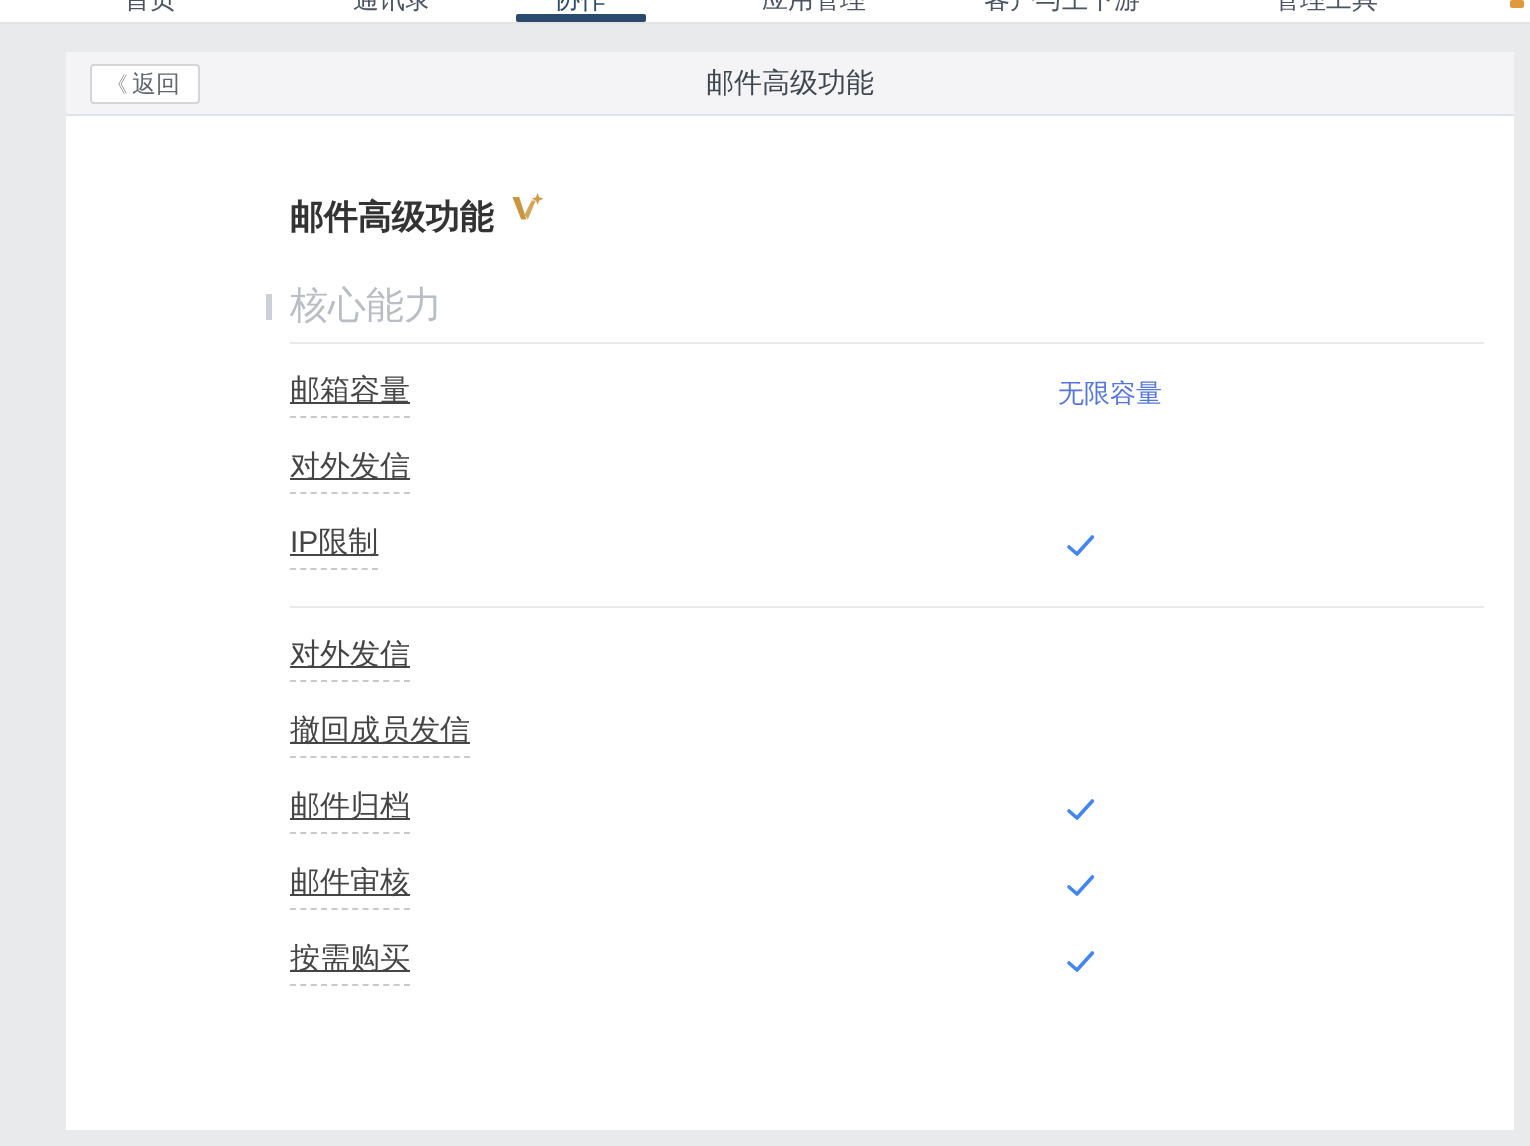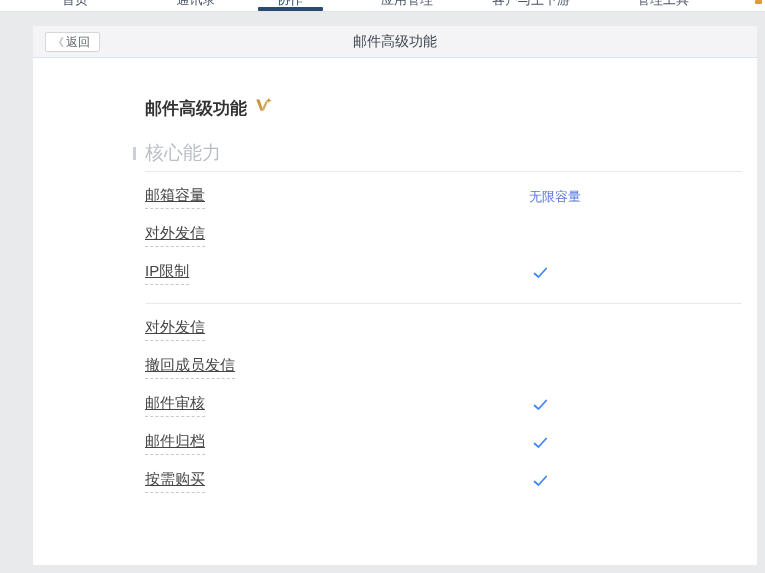--- a/index.html
+++ b/index.html
@@ -149,29 +149,29 @@
 
     <div class="divider"></div>
     <div class="rows">
       <div class="row">
         <span class="feat-label">对外发信</span>
       </div>
       <div class="row">
         <span class="feat-label">撤回成员发信</span>
       </div>
       <div class="row">
-        <span class="feat-label">邮件审核</span>
+        <span class="feat-label">邮件归档</span>
         <span class="feat-check">
           <svg width="15" height="12" viewBox="0 0 15 12">
               <path d="M1.5 6.5 L5.5 10 L13.2 1.5" stroke="#4285f4" stroke-width="1.8" fill="none" stroke-linecap="round" stroke-linejoin="round"></path>
             </svg>
         </span>
       </div>
       <div class="row">
-        <span class="feat-label">邮件归档</span>
+        <span class="feat-label">邮件审核</span>
         <span class="feat-check">
           <svg width="15" height="12" viewBox="0 0 15 12">
               <path d="M1.5 6.5 L5.5 10 L13.2 1.5" stroke="#4285f4" stroke-width="1.8" fill="none" stroke-linecap="round" stroke-linejoin="round"></path>
             </svg>
         </span>
       </div>
       <div class="row">
         <span class="feat-label">按需购买</span>
         <span class="feat-check">
           <svg width="15" height="12" viewBox="0 0 15 12">

